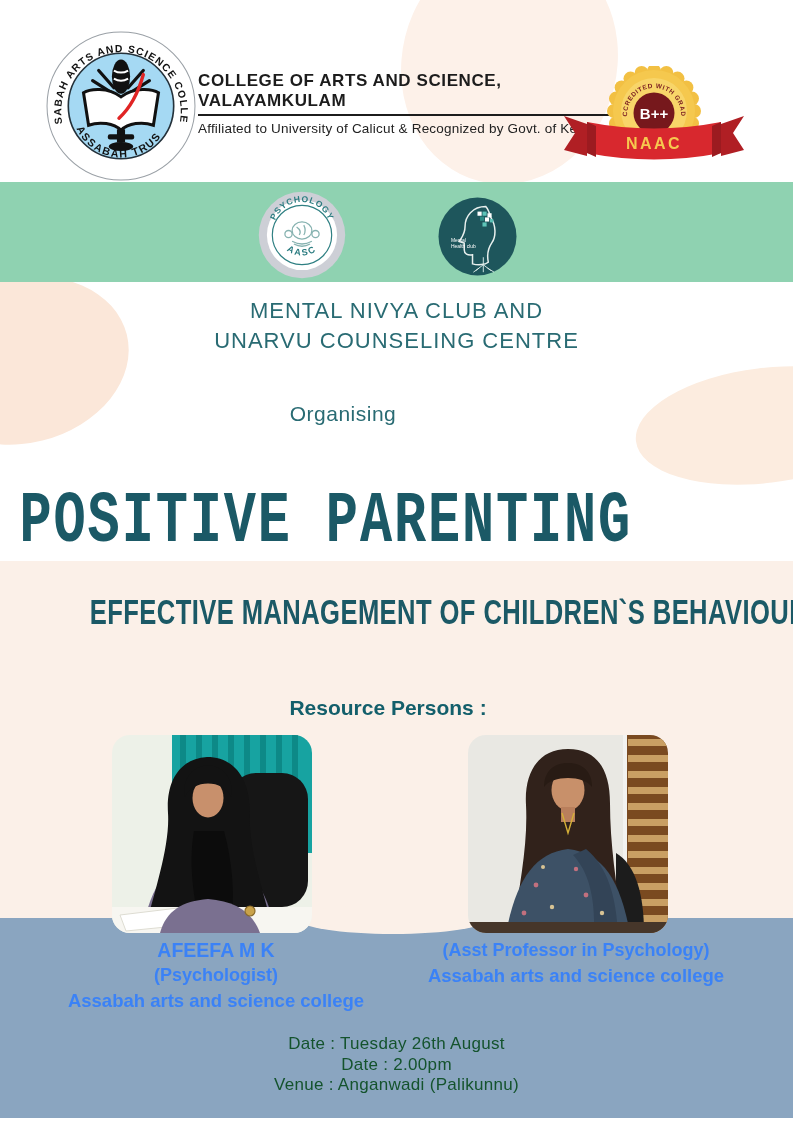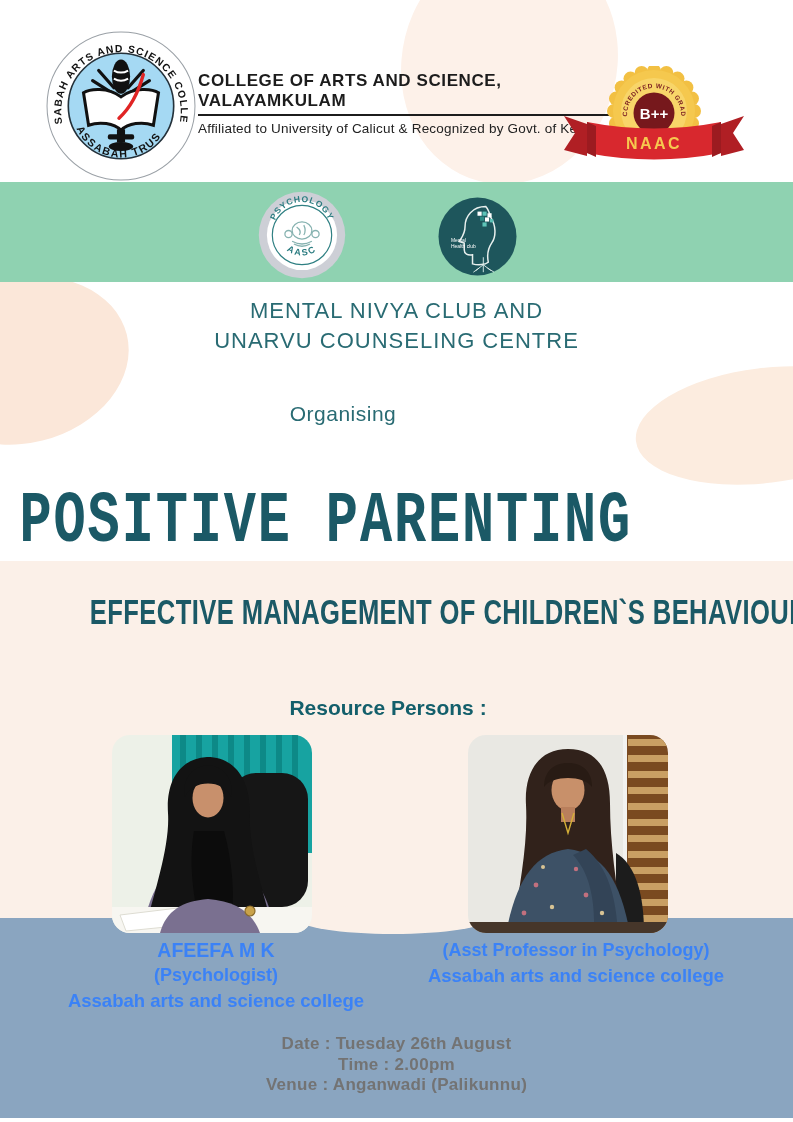--- a/index.html
+++ b/index.html
@@ -55,21 +55,21 @@
   .blue-band { left:0; top:918px; width:793px; height:200px; background:#8aa5c0; }
   .band-wave { left:298px; top:904px; width:190px; height:30px; background:#fbf0e8; border-radius:50%; z-index:2; }
 
   .person-block { top:938px; width:360px; text-align:center; color:#3b82f6; font-weight:bold; z-index:6; }
   .person-left  { left:36px; }
   .person-right { left:396px; }
   .person-name { font-size:19.5px; line-height:25px; }
   .person-role { font-size:18px;   line-height:25px; }
   .person-org  { font-size:18.5px; line-height:25px; }
 
-  .schedule { left:0; top:1034px; width:793px; text-align:center; color:#737373; font-weight:bold; z-index:6; }
+  .schedule { left:0; top:1034px; width:793px; text-align:center; color:#14532d; font-weight:normal; z-index:6; }
   .schedule div { font-size:17px; line-height:20.5px; letter-spacing:0.3px; }
 </style>
 </head>
 <body>
 
 <div>
 
   <div class="blob blob-top"></div>
   <div class="blob blob-left"></div>
   <div class="blob blob-right"></div>
@@ -290,17 +290,17 @@
     <div class="person-role">(Psychologist)</div>
     <div class="person-org">Assabah arts and science college</div>
   </div>
   <div class="abs person-block person-right">
     <div class="person-role">(Asst Professor in Psychology)</div>
     <div class="person-org">Assabah arts and science college</div>
   </div>
 
   <div class="abs schedule">
     <div>Date : Tuesday 26th August</div>
-    <div>Time : 2.00pm</div>
+    <div>Date : 2.00pm</div>
     <div>Venue : Anganwadi (Palikunnu)</div>
   </div>
 
 </div>
 
 </body></html>

